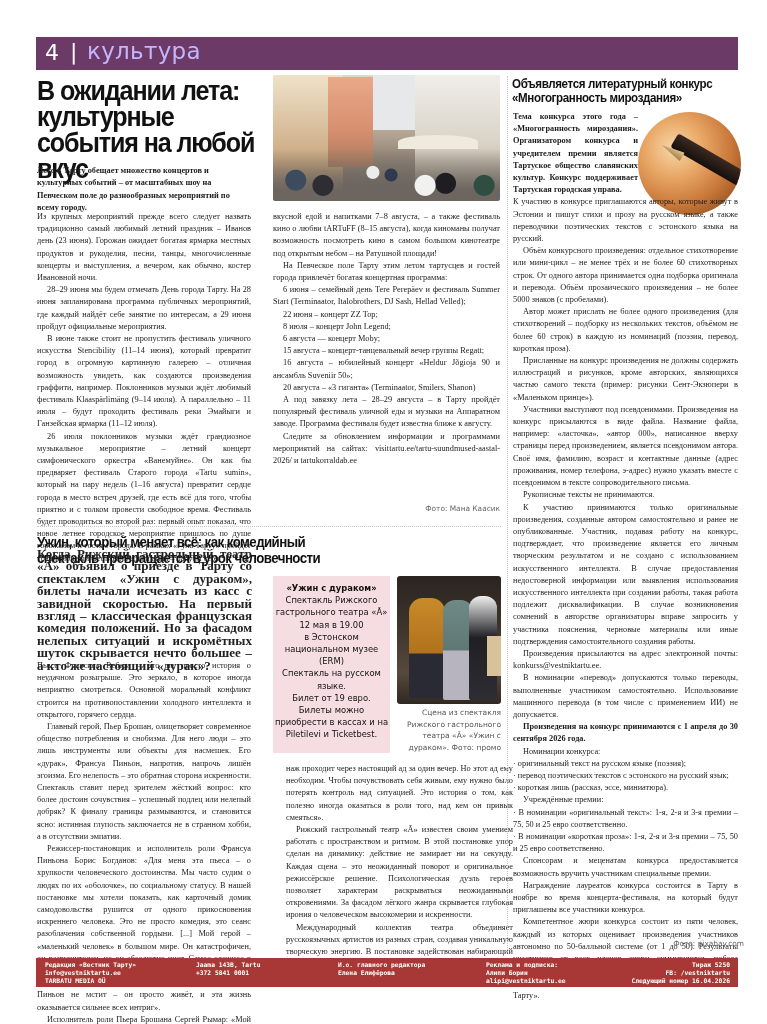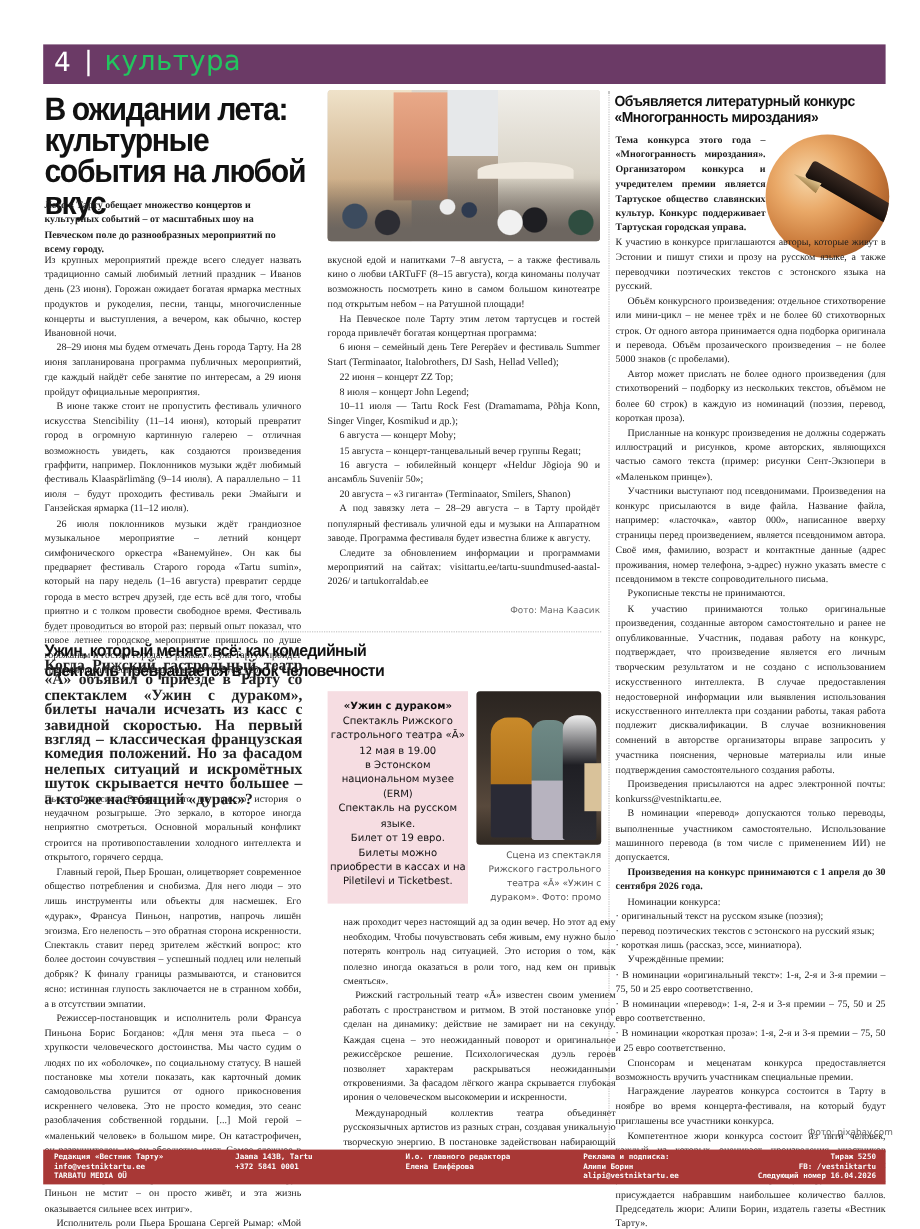--- a/index.html
+++ b/index.html
@@ -2,21 +2,21 @@
 <html><head>
 <meta charset="utf-8">
 <style>
   * { box-sizing: border-box; margin: 0; padding: 0; }
   html, body { width: 767px; height: 1024px; background: #ffffff; overflow: hidden; }
   body { font-family: "Liberation Serif", "DejaVu Serif", serif; color: #1a1a1a; position: relative; }
 
   .header-bar { position: absolute; left: 36px; top: 37px; width: 702px; height: 33px; background: #6b3a66; }
   .header-bar .pnum { position: absolute; left: 9px; top: 3px; font: 22px "DejaVu Sans", sans-serif; color: #fff; }
   .header-bar .sep { position: absolute; left: 34px; top: 2px; font: 22px "DejaVu Sans", sans-serif; color: #fff; }
-  .header-bar .sect { position: absolute; left: 51px; top: 1px; font: 23px "DejaVu Sans", sans-serif; color: #22c55e; letter-spacing: 0.3px; }
+  .header-bar .sect { position: absolute; left: 51px; top: 1px; font: 23px "DejaVu Sans", sans-serif; color: #c4b5fd; letter-spacing: 0.3px; }
 
   .headline { position: absolute; left: 37px; top: 78px; width: 240px; font-family: "Liberation Sans", sans-serif; font-weight: bold; font-size: 27px; line-height: 26px; letter-spacing: -1.2px; transform: scaleX(0.93); transform-origin: left top; color: #111; }
   .lead { position: absolute; left: 37px; top: 165px; width: 215px; font-size: 8.3px; line-height: 12.4px; font-weight: bold; color: #222; }
 
   .photo-city { position: absolute; left: 273px; top: 75px; width: 227px; height: 126px; border-radius: 3px; overflow: hidden;
     background: linear-gradient(180deg, #dcd6cc 0%, #c7b7a3 35%, #9c8e7f 60%, #7f7468 80%, #5e5a56 100%); }
   .photo-city .bld-l { position: absolute; left: 0; top: 0; width: 70px; height: 100%; background: linear-gradient(180deg,#efe2c9,#c9a77f 70%,#8a7158); }
   .photo-city .bld-pink { position: absolute; left: 55px; top: 2px; width: 45px; height: 90px; background: linear-gradient(180deg,#e9a988,#d68f6f 60%,#a77a5e); }
   .photo-city .sky { position: absolute; left: 100px; top: 0; width: 45px; height: 55px; background: #e6e8ea; }
   .photo-city .bld-r { position: absolute; right: 0; top: 0; width: 85px; height: 100%; background: linear-gradient(180deg,#f0eee9,#d9d3c6 55%,#9b9183); }
@@ -92,21 +92,20 @@
   <p>В июне также стоит не пропустить фестиваль уличного искусства Stencibility (11–14 июня), который превратит город в огромную картинную галерею – отличная возможность увидеть, как создаются произведения граффити, например. Поклонников музыки ждёт любимый фестиваль Klaaspärlimäng (9–14 июля). А параллельно – 11 июля – будут проходить фестиваль реки Эмайыги и Ганзейская ярмарка (11–12 июля).</p>
   <p>26 июля поклонников музыки ждёт грандиозное музыкальное мероприятие – летний концерт симфонического оркестра «Ванемуйне». Он как бы предваряет фестиваль Старого города «Tartu sumin», который на пару недель (1–16 августа) превратит сердце города в место встреч друзей, где есть всё для того, чтобы приятно и с толком провести свободное время. Фестиваль будет проводиться во второй раз: первый опыт показал, что новое летнее городское мероприятие пришлось по душе горожанам и гостям города. В рамках «Гула Тарту» пройдёт традиционный фестиваль еды и вина – радуем себя</p>
 </div>
 
 <div class="col" style="left:273px; top:211px; width:227px;">
   <p class="noind">вкусной едой и напитками 7–8 августа, – а также фестиваль кино о любви tARTuFF (8–15 августа), когда киноманы получат возможность посмотреть кино в самом большом кинотеатре под открытым небом – на Ратушной площади!</p>
   <p>На Певческое поле Тарту этим летом тартусцев и гостей города привлечёт богатая концертная программа:</p>
   <p>6 июня – семейный день Tere Perepäev и фестиваль Summer Start (Terminaator, Italobrothers, DJ Sash, Hellad Velled);</p>
   <p>22 июня – концерт ZZ Top;</p>
   <p>8 июля – концерт John Legend;</p>
-  <p>10–11 июля — Tartu Rock Fest (Dramamama, Põhja Konn, Singer Vinger, Kosmikud и др.);</p>
   <p>6 августа — концерт Moby;</p>
   <p>15 августа – концерт-танцевальный вечер группы Regatt;</p>
   <p>16 августа – юбилейный концерт «Heldur Jõgioja 90 и ансамбль Suveniir 50»;</p>
   <p>20 августа – «3 гиганта» (Terminaator, Smilers, Shanon)</p>
   <p>А под завязку лета – 28–29 августа – в Тарту пройдёт популярный фестиваль уличной еды и музыки на Аппаратном заводе. Программа фестиваля будет известна ближе к августу.</p>
   <p>Следите за обновлением информации и программами мероприятий на сайтах: visittartu.ee/tartu-suundmused-aastal-2026/ и tartukorraldab.ee</p>
 </div>
 <div class="photo-credit" style="left:380px; top:504px; width:120px;">Фото: Мана Каасик</div>
 
 <div class="hrule" style="left:37px; top:526px; width:464px;"></div>
@@ -164,21 +163,20 @@
   <p>К участию принимаются только оригинальные произведения, созданные автором самостоятельно и ранее не опубликованные. Участник, подавая работу на конкурс, подтверждает, что произведение является его личным творческим результатом и не создано с использованием искусственного интеллекта. В случае предоставления недостоверной информации или выявления использования искусственного интеллекта при создании работы, такая работа подлежит дисквалификации. В случае возникновения сомнений в авторстве организаторы вправе запросить у участника пояснения, черновые материалы или иные подтверждения самостоятельного создания работы.</p>
   <p>Произведения присылаются на адрес электронной почты: konkurss@vestniktartu.ee.</p>
   <p>В номинации «перевод» допускаются только переводы, выполненные участником самостоятельно. Использование машинного перевода (в том числе с применением ИИ) не допускается.</p>
   <p style="font-weight:bold;">Произведения на конкурс принимаются с 1 апреля до 30 сентября 2026 года.</p>
   <p>Номинации конкурса:</p>
   <p class="noind">· оригинальный текст на русском языке (поэзия);</p>
   <p class="noind">· перевод поэтических текстов с эстонского на русский язык;</p>
   <p class="noind">· короткая лишь (рассказ, эссе, миниатюра).</p>
   <p>Учреждённые премии:</p>
   <p class="noind">· В номинации «оригинальный текст»: 1-я, 2-я и 3-я премии – 75, 50 и 25 евро соответственно.</p>
-  <p class="noind">· В номинации «перевод»: 1-я, 2-я и 3-я премии – 75, 50 и 25 евро соответственно.</p>
   <p class="noind">· В номинации «короткая проза»: 1-я, 2-я и 3-я премии – 75, 50 и 25 евро соответственно.</p>
   <p>Спонсорам и меценатам конкурса предоставляется возможность вручить участникам специальные премии.</p>
   <p>Награждение лауреатов конкурса состоится в Тарту в ноябре во время концерта-фестиваля, на который будут приглашены все участники конкурса.</p>
   <p>Компетентное жюри конкурса состоит из пяти человек, каждый из которых оценивает произведения участников автономно по 50-балльной системе (от 1 до 50). Результаты участников от всех членов жюри суммируются, победа присуждается набравшим наибольшее количество баллов. Председатель жюри: Алипи Борин, издатель газеты «Вестник Тарту».</p>
 
 </div>
 <div class="photo-credit" style="left:626px; top:939px; width:118px;">Фото: pixabay.com</div>
 
 <div class="footer">
   <div class="fc" style="left:9px;">

